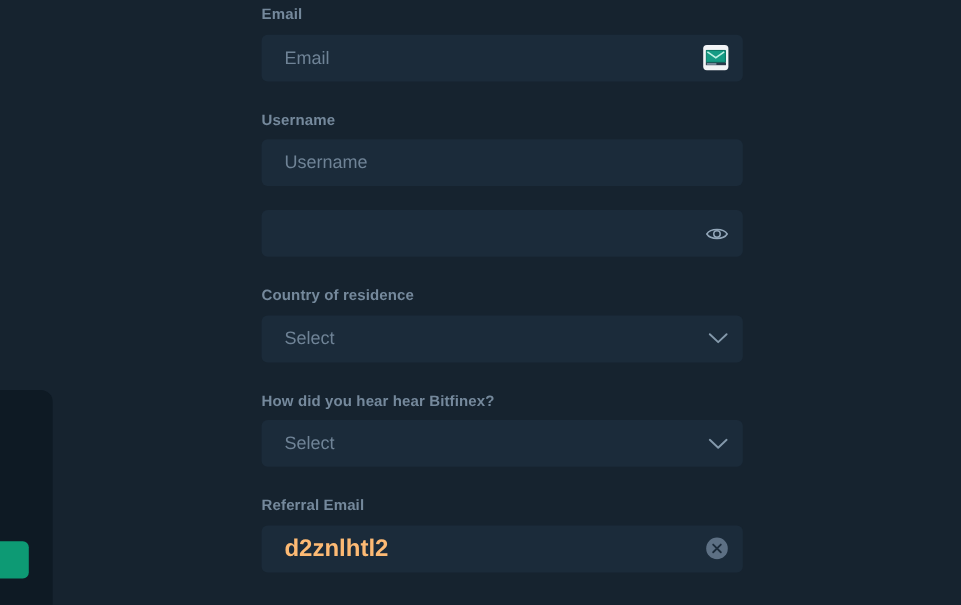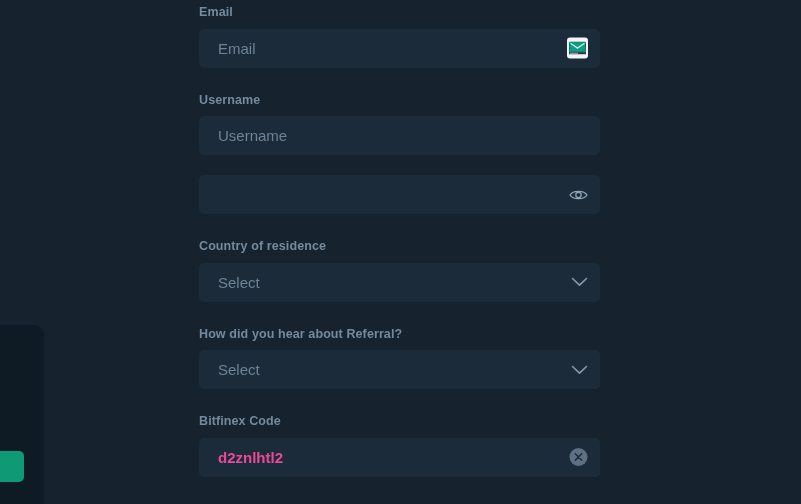--- a/index.html
+++ b/index.html
@@ -53,21 +53,21 @@
   }
 
   
   #form {
     position: absolute;
     left: 199px;
     top: 0;
     width: 401px;
   }
 
-  .field { margin-bottom: 0; }
+  .field { margin-bottom: 0; margin-left: 19px; }
 
   .field-label {
     display: block;
     color: #75899c;
     font-size: 12.5px;
     font-weight: 700;
     letter-spacing: .1px;
     line-height: 1;
     padding-top: 6px;
     padding-bottom: 10px;
@@ -89,23 +89,23 @@
     padding-right: 44px;
     font-size: 15px;
     line-height: 1;
     color: #6f8396;
     white-space: nowrap;
     overflow: hidden;
     text-overflow: ellipsis;
   }
 
   .control-text.filled {
-    color: #ec4899;
+    color: #fdba74;
     font-weight: 700;
-    font-size: 15px;
+    font-size: 20px;
   }
 
   .adorn {
     position: absolute;
     right: 12px;
     top: 50%;
     transform: translateY(-50%);
     display: flex;
     align-items: center;
     justify-content: center;
@@ -185,35 +185,35 @@
         <svg width="17" height="11" viewBox="0 0 17 11">
           <path d="M1.5 2 L8.5 8.6 L15.5 2" fill="none" stroke="#8499ab" stroke-width="1.6" stroke-linecap="round" stroke-linejoin="round"></path>
         </svg>
       </span>
     </div>
   </div>
 
   <div class="gap"></div>
 
   <div class="field">
-    <span class="field-label">How did you hear about Referral?</span>
+    <span class="field-label">How did you hear hear Bitfinex?</span>
     <div class="control">
       <span class="control-text">Select</span>
       <span class="adorn">
         <svg width="17" height="11" viewBox="0 0 17 11">
           <path d="M1.5 2 L8.5 8.6 L15.5 2" fill="none" stroke="#8499ab" stroke-width="1.6" stroke-linecap="round" stroke-linejoin="round"></path>
         </svg>
       </span>
     </div>
   </div>
 
   <div class="gap"></div>
 
   <div class="field">
-    <span class="field-label">Bitfinex Code</span>
+    <span class="field-label">Referral Email</span>
     <div class="control">
       <span class="control-text filled">d2znlhtl2</span>
       <span class="adorn">
         <svg width="19" height="19" viewBox="0 0 19 19">
           <circle cx="9.5" cy="9.5" r="9" fill="#5d7084"></circle>
           <path d="M6.3 6.3 L12.7 12.7 M12.7 6.3 L6.3 12.7" stroke="#1b2b3a" stroke-width="1.5" stroke-linecap="round"></path>
         </svg>
       </span>
     </div>
   </div>

